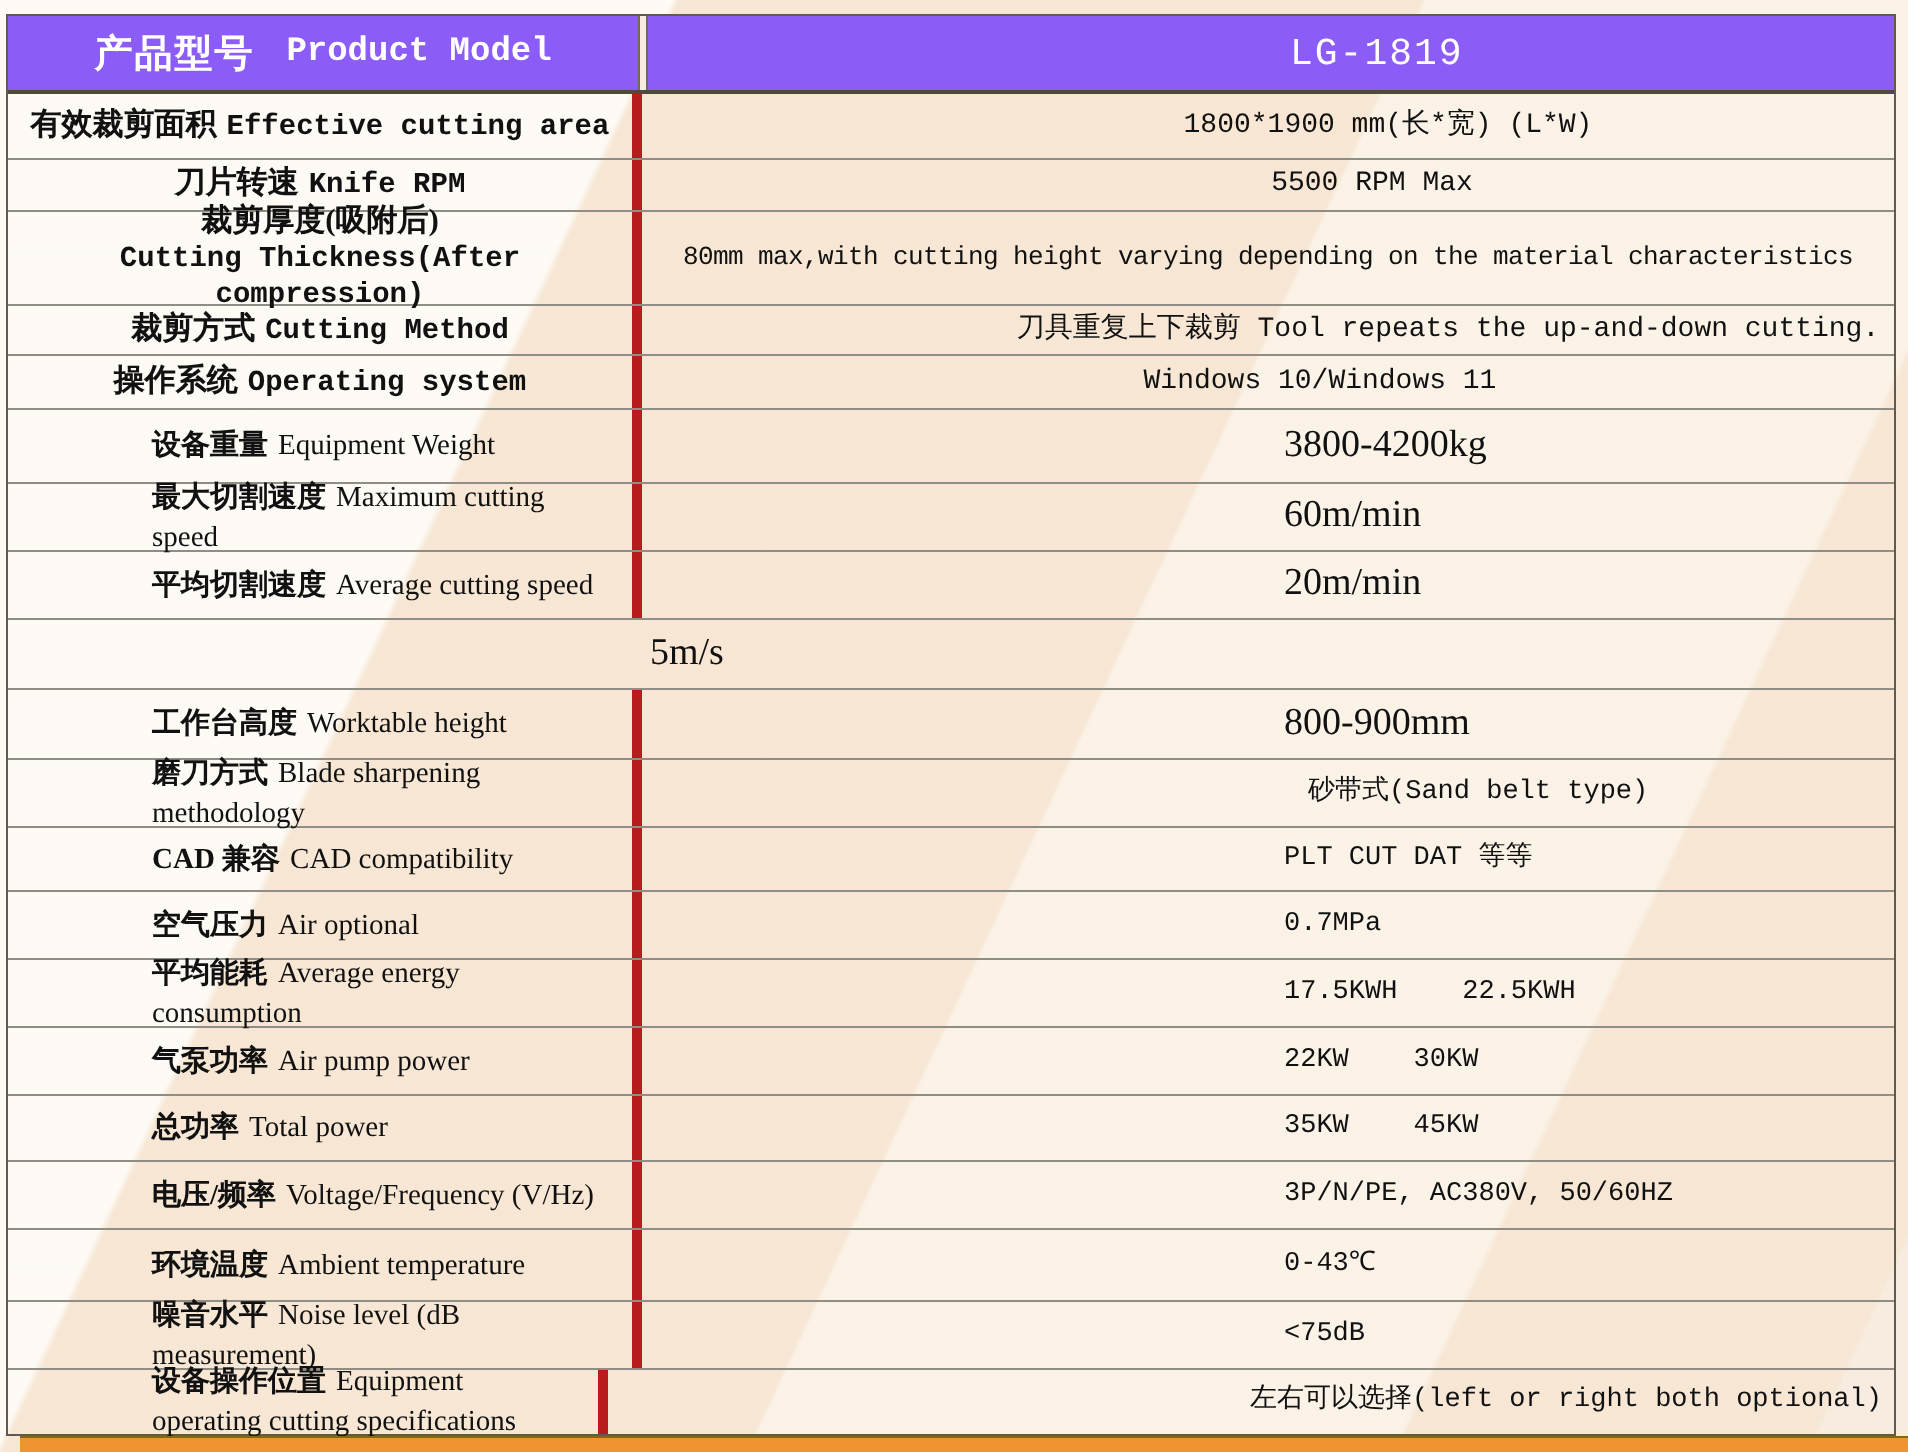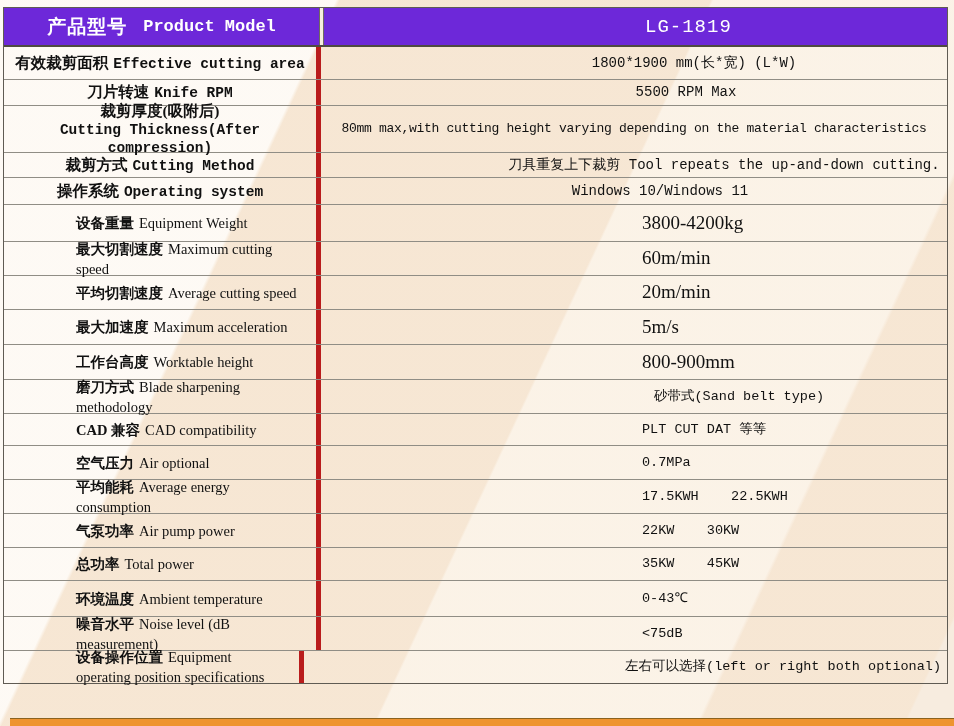--- a/index.html
+++ b/index.html
@@ -18,21 +18,21 @@
   #spec-table{
     position:absolute;left:3px;top:7px;width:945px;box-sizing:border-box;
     border:1px solid #5f5b53;
   }
   
   #thead{
     display:flex;height:39px;box-sizing:border-box;
     border-bottom:2px solid #4e4a42;
   }
   .hcell{
-    background:#6d28d9;color:#fff;display:flex;align-items:center;justify-content:center;
+    background:#8b5cf6;color:#fff;display:flex;align-items:center;justify-content:center;
     box-sizing:border-box;
   }
   #hleft{width:316px;border-right:1px solid #6f6a60;}
   #hgap{width:3px;background:#f6ecdf;}
   #hright{flex:1;border-left:1px solid #6f6a60;justify-content:flex-start;padding-left:321px;}
   #hleft .zh{font-size:19px;font-weight:bold;letter-spacing:1px;}
   #hleft .en{font-size:17px;font-weight:bold;margin-left:16px;}
   #hright .model{font-size:19px;letter-spacing:1px;}
 
   
@@ -135,23 +135,20 @@
       </div>
       <div class="row" style="height: 34px;">
         <div class="cell label c-left-label lab-low">
           <div><span class="zh">平均切割速度</span><span class="en">Average cutting speed</span></div>
         </div>
         <div class="cell value c-left-value">
           <div class="val-line v-serif">20m/min</div>
         </div>
       </div>
       <div class="row" style="height: 35px;">
-        <div class="cell label c-left-label lab-low">
-          <div><span class="zh">最大加速度</span><span class="en">Maximum acceleration</span></div>
-        </div>
         <div class="cell value c-left-value">
           <div class="val-line v-serif">5m/s</div>
         </div>
       </div>
       <div class="row" style="height: 35px;">
         <div class="cell label c-left-label lab-low">
           <div><span class="zh">工作台高度</span><span class="en">Worktable height</span></div>
         </div>
         <div class="cell value c-left-value">
           <div class="val-line v-serif">800-900mm</div>
@@ -198,39 +195,47 @@
         </div>
       </div>
       <div class="row" style="height: 33px;">
         <div class="cell label c-left-label lab-low">
           <div><span class="zh">总功率</span><span class="en">Total power</span></div>
         </div>
         <div class="cell value c-left-value">
           <div class="val-line v-mono">35KW    45KW</div>
         </div>
       </div>
+      <div class="row" style="height: 34px;">
+        <div class="cell label c-left-label lab-low">
+          <div><span class="zh">电压/频率</span><span class="en">Voltage/Frequency (V/Hz)</span></div>
+        </div>
+        <div class="cell value c-left-value">
+          <div class="val-line v-mono">3P/N/PE, AC380V, 50/60HZ</div>
+        </div>
+      </div>
       <div class="row" style="height: 36px;">
         <div class="cell label c-left-label lab-low">
           <div><span class="zh">环境温度</span><span class="en">Ambient temperature</span></div>
         </div>
         <div class="cell value c-left-value">
           <div class="val-line v-mono">0-43℃</div>
         </div>
       </div>
       <div class="row" style="height: 34px;">
         <div class="cell label c-left-label lab-low">
           <div><span class="zh">噪音水平</span><span class="en">Noise level (dB measurement)</span></div>
         </div>
         <div class="cell value c-left-value">
           <div class="val-line v-mono">&lt;75dB</div>
         </div>
       </div>
       <div class="row" style="height: 33px;">
         <div class="cell label c-left-label lab-low">
-          <div><span class="zh">设备操作位置</span><span class="en">Equipment operating position specifications</span></div>
+          <div><span class="zh">设备操作位置</span><span class="en">Equipment operating cutting specifications</span></div>
         </div>
         <div class="cell value c-left-value">
           <div class="val-line v-mono">左右可以选择(left or right both optional)</div>
         </div>
       </div>
     </div>
 </div>
 
 <div id="bottom-bar"></div>
 

